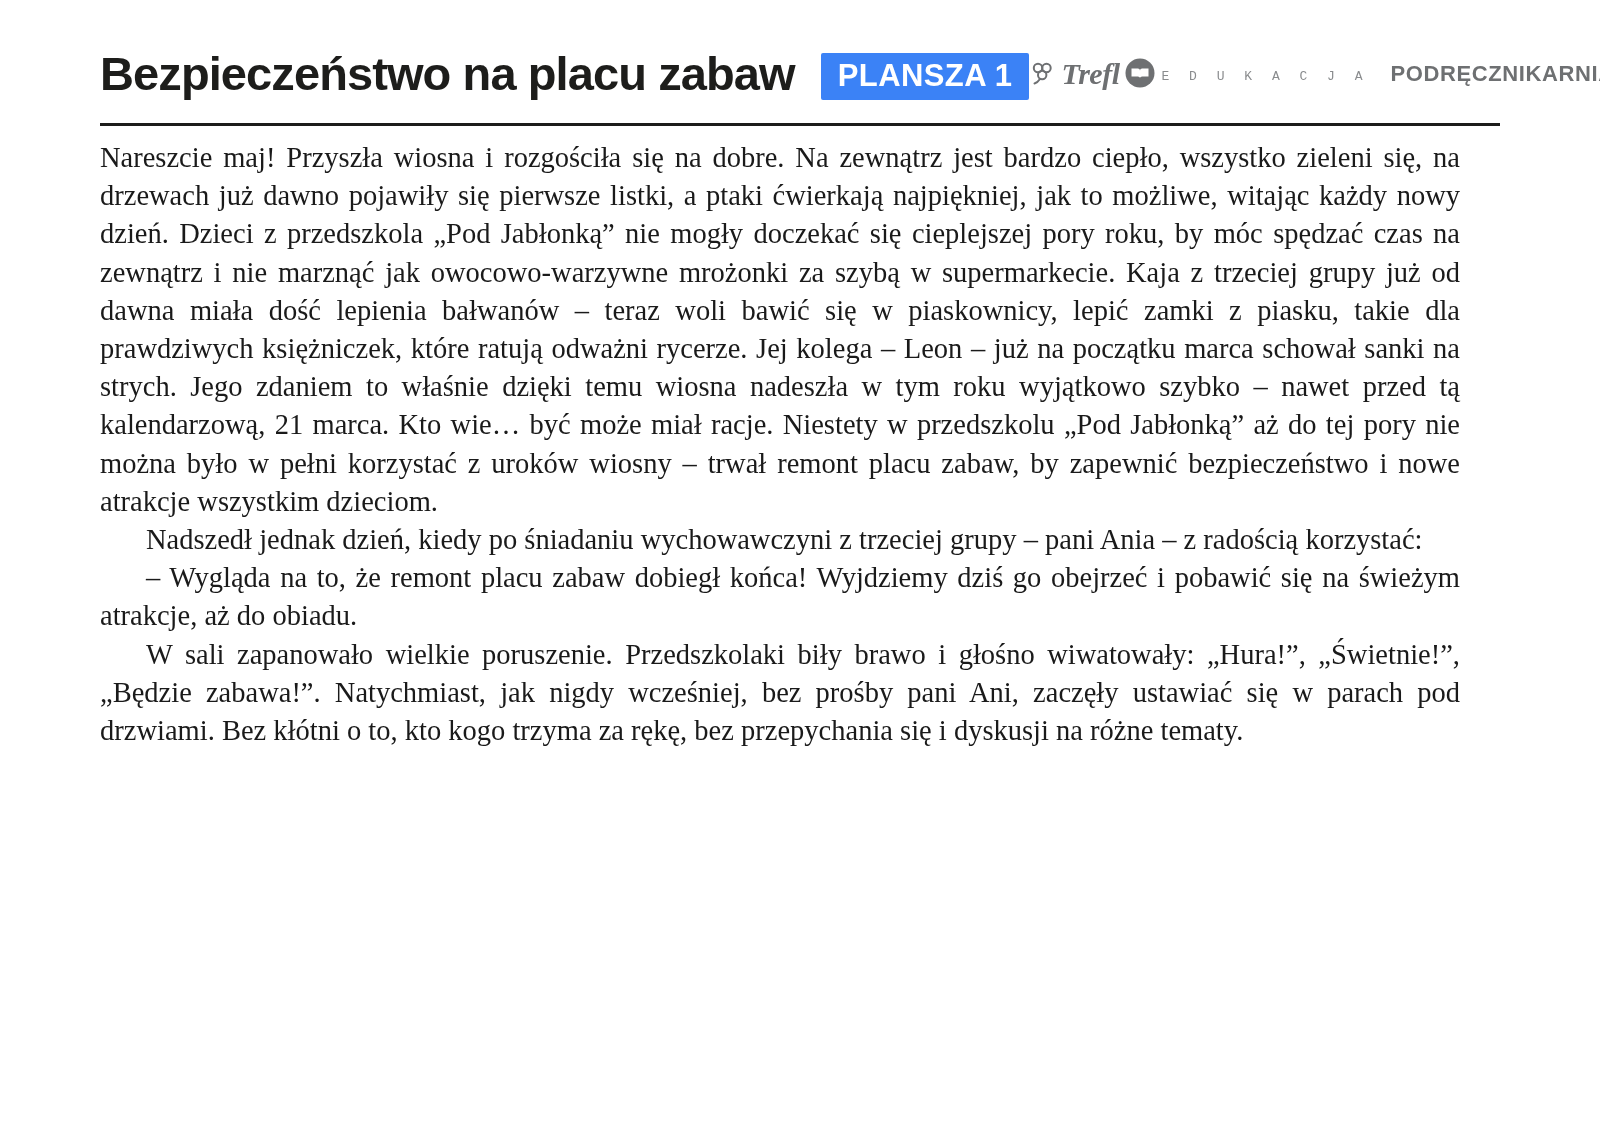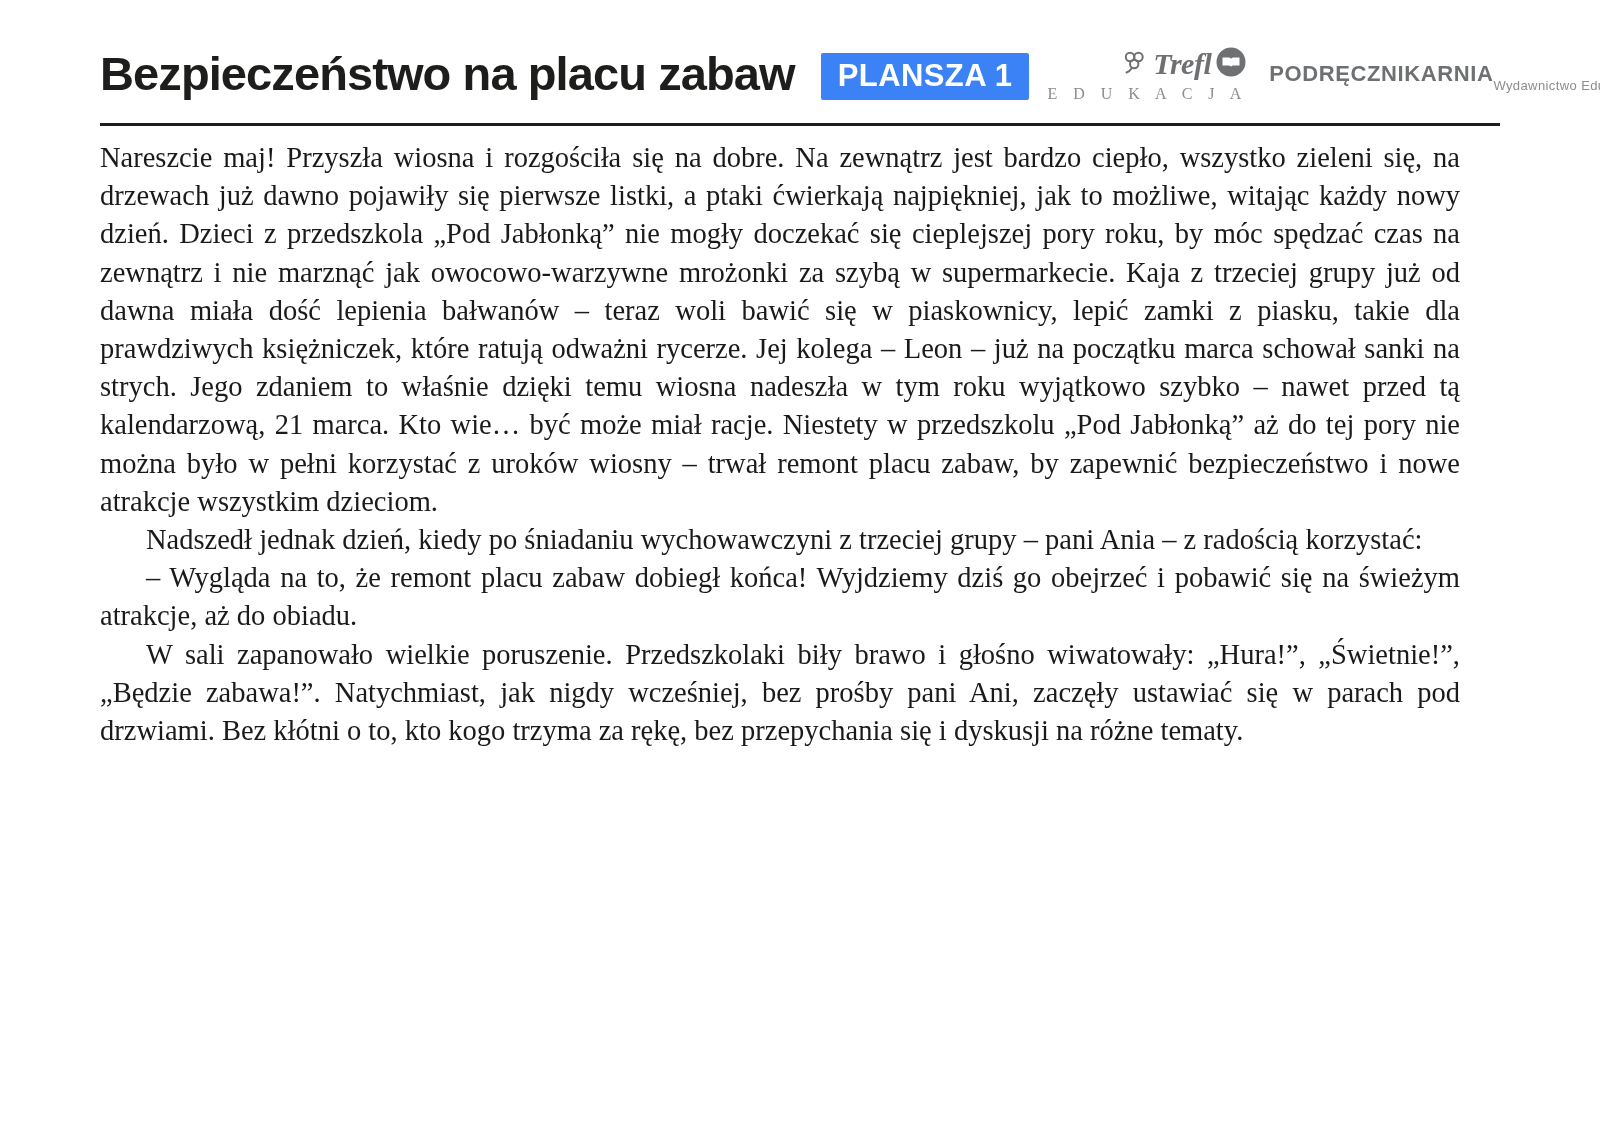--- a/index.html
+++ b/index.html
@@ -66,45 +66,44 @@
   .logos {
     display: flex;
     align-items: center;
     gap: 22px;
     flex: 0 0 auto;
     margin-left: auto;
     padding-right: 4px;
   }
   .trefl-logo {
     display: flex;
-    flex-direction: column;
-    align-items: flex-end;
+    flex-direction: row;
+    align-items: center;
     line-height: 1;
   }
   .trefl-row {
     display: flex;
     align-items: center;
     gap: 4px;
   }
   .trefl-word {
     font-family: "Liberation Serif", "DejaVu Serif", serif;
     font-style: italic;
     font-weight: 700;
     font-size: 30px;
     color: #6e7072;
     letter-spacing: -0.5px;
   }
   .trefl-edukacja {
-    font-family: Liberation Serif, serif;
-    font-size: 16px;
+    font-family: Liberation Mono, monospace;
+    font-size: 13px;
     letter-spacing: 6px;
     color: #8a8c8e;
     margin-top: 5px;
     padding-left: 6px;
-    margin-left: 12px;
   }
   .pod-logo {
     display: flex;
     align-items: center;
     line-height: 1;
   }
   .pod-name {
     font-family: "Liberation Sans", "DejaVu Sans", sans-serif;
     font-size: 22px;
     font-weight: 700;

